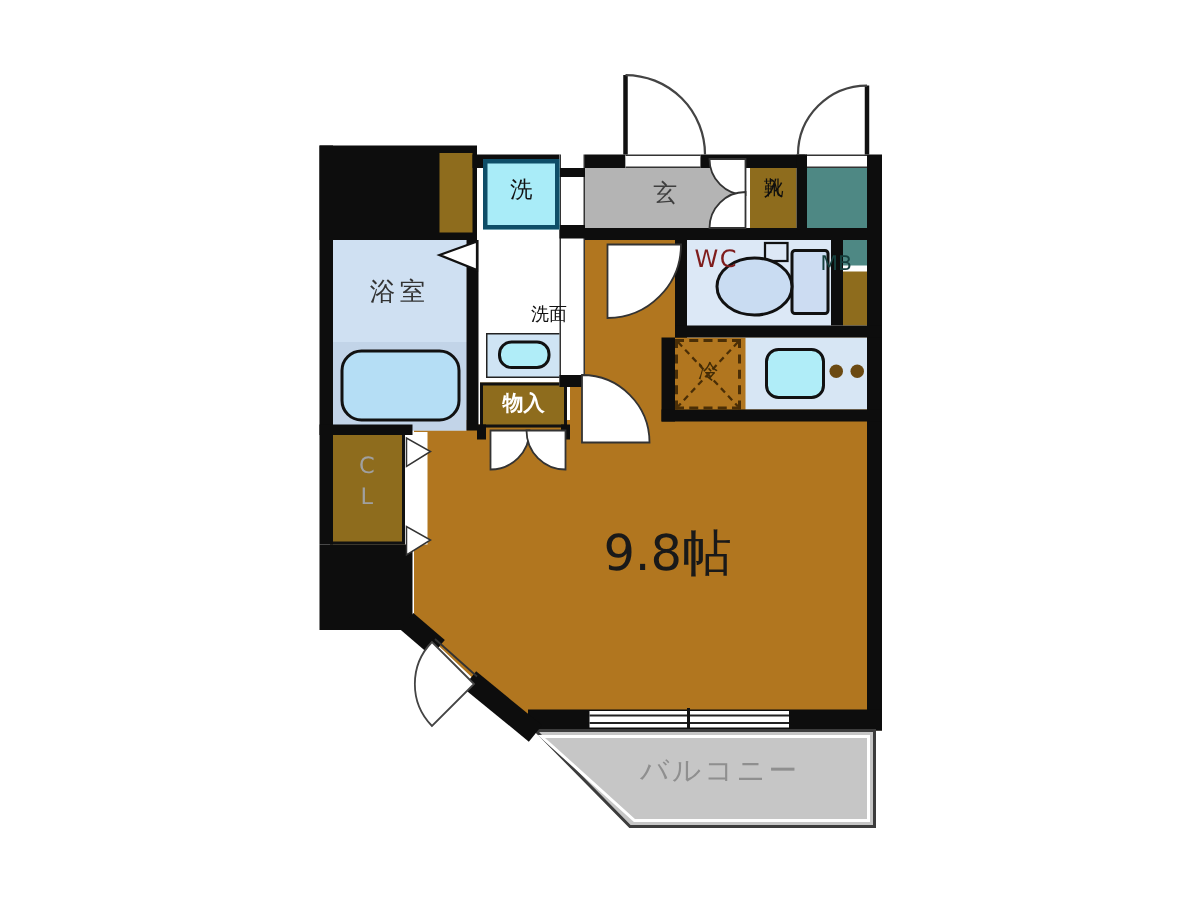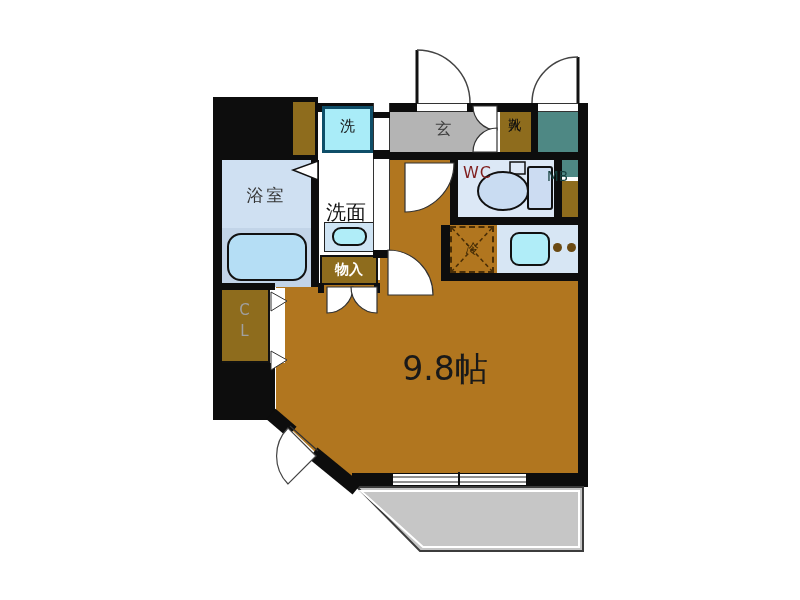--- a/index.html
+++ b/index.html
@@ -140,22 +140,23 @@
 
     <g>
       <rect x="528" y="167" width="24" height="42" rx="2" fill="#ccdcf2" stroke="#111" stroke-width="2"></rect>
       <rect x="510" y="162" width="15" height="12" fill="#dde8f6" stroke="#111" stroke-width="1.5"></rect>
       <ellipse cx="503" cy="191" rx="25" ry="19" fill="#c9dcf2" stroke="#111" stroke-width="2"></ellipse>
     </g>
   </svg>
 
   <div class="lbl" style="left:222px;top:186px;width:89px;font-size:17px;color:#333;letter-spacing:3px;">浴室</div>
   <div class="lbl" style="left:322px;top:118px;width:51px;font-size:15px;color:#111;">洗</div>
-  <div class="lbl" style="left:316px;top:203px;width:60px;font-size:20px;color:#111;font-family:Liberation Mono, monospace;">洗面</div>
+  <div class="lbl" style="left:336px;top:203px;width:60px;font-size:12px;color:#111;">洗面</div>
   <div class="lbl" style="left:320px;top:262px;width:58px;font-size:14px;color:#fff;font-weight:bold;">物入</div>
   <div class="lbl" style="left:390px;top:120px;width:107px;font-size:16px;color:#3f3f3f;">玄</div>
   <div class="lbl vlbl" style="left:507px;top:108px;font-size:13px;color:#0f0f0f;">靴入</div>
   <div class="lbl" style="left:537px;top:121px;width:41px;font-size:13.5px;color:#16403e;margin-top:48px;">MB</div>
   <div class="lbl" style="left:463px;top:164px;font-size:16px;color:#7f1d1d;letter-spacing:1px;text-align:center;">WC</div>
   <div class="lbl" style="left:450px;top:241px;width:44px;font-size:13.5px;color:#3f2a06;">冷</div>
   <div class="lbl vlbl" style="left:236px;top:301px;font-size:15px;color:#a0a0a0;letter-spacing:3px;">CL</div>
   <div class="lbl" style="left:340px;top:351px;width:210px;font-size:33px;color:#191919;">9.8帖</div>
+  <div class="lbl" style="left:390px;top:504px;width:180px;font-size:19px;color:#8f8f8f;letter-spacing:2px;">バルコニー</div>
 </div>
 
 </body></html>

